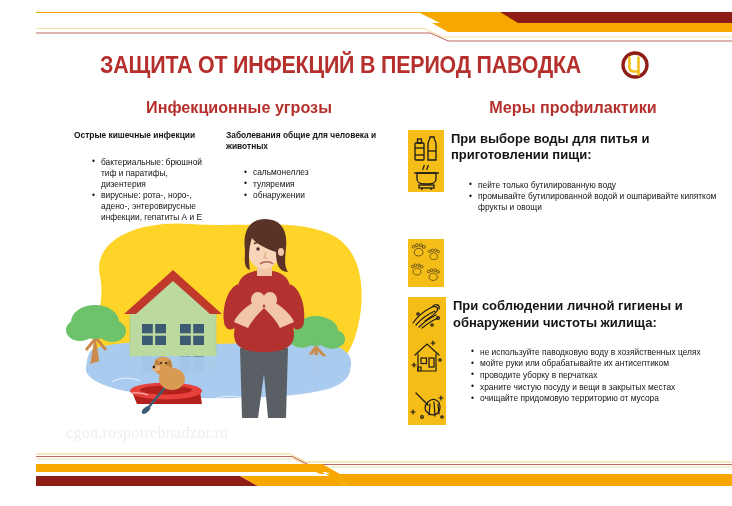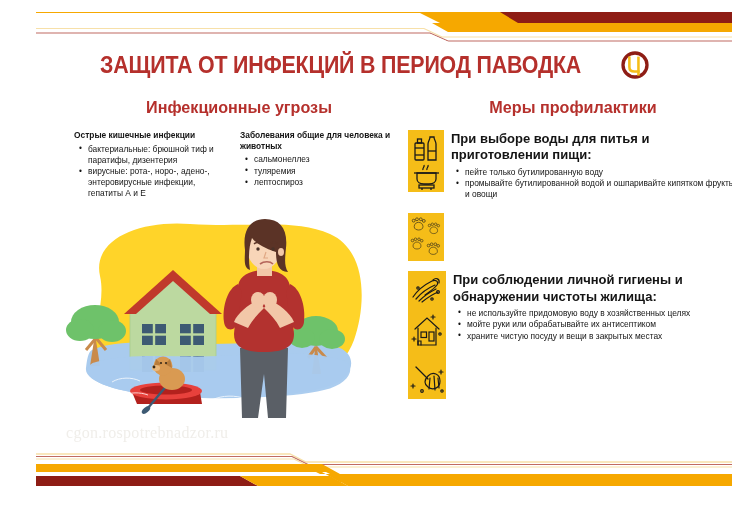--- a/index.html
+++ b/index.html
@@ -73,34 +73,33 @@
     font-size: 17px;
     font-weight: bold;
     color: #b5302c;
     margin: 0 0 12px 0;
     transform: scaleX(0.95);
   }
 
   
   .threats {
     display: flex;
-    gap: 14px;
   }
   .threat-col { flex: 1 1 0; }
   .threat-col.wide { flex: 0 0 152px; }
   .sub-head {
     font-size: 8.4px;
     font-weight: bold;
     line-height: 1.25;
     margin: 0 0 2px 0;
     color: #141414;
   }
   ul.bullets {
     list-style: none;
-    margin: 3px;
+    margin: 16px;
     padding: 0;
   }
   ul.bullets li {
     position: relative;
     padding-left: 11px;
     font-size: 8.4px;
     line-height: 1.32;
     color: #141414;
     margin-bottom: 0.5px;
   }
@@ -187,21 +186,21 @@
       <ul class="bullets">
         <li>бактериальные: брюшной тиф и паратифы, дизентерия</li>
         <li>вирусные: рота-, норо-, адено-, энтеровирусные инфекции, гепатиты А и Е</li>
       </ul>
     </div>
     <div class="threat-col">
       <div class="sub-head">Заболевания общие для человека и животных</div>
       <ul class="bullets">
         <li>сальмонеллез</li>
         <li>туляремия</li>
-        <li>лептоспироз</li>
+        <li>обнаружении</li>
       </ul>
     </div>
   </div>
 </div>
 
 <div class="illustration">
   <svg width="330" height="212" viewBox="0 0 330 212" xmlns="http://www.w3.org/2000/svg">
 
     <path d="M38,62 C30,26 76,6 128,10 C188,14 232,4 268,20 C306,37 304,92 292,126 C280,160 242,178 190,182 C136,186 74,184 44,160 C18,139 46,96 38,62 Z" fill="#ffd429"></path>
 
@@ -401,23 +400,25 @@
         <path d="M22,107 L21,118 M26,105 L27,119 M30,107 L31,117"></path>
         <path d="M5,113 L5,117 M3,115 L7,115"></path>
         <path d="M33,99 L33,103 M31,101 L35,101"></path>
         <circle cx="14" cy="120" r="1.3"></circle>
         <circle cx="34" cy="120" r="1.2"></circle>
       </g>
     </svg>
     <div class="measure-body">
       <div class="measure-head">При соблюдении личной гигиены и обнаружении чистоты жилища:</div>
       <ul class="bullets">
-        <li>не используйте придомовую воду в хозяйственных целях</li>
+        <li>не используйте паводковую воду в хозяйственных целях</li>
         <li>мойте руки или обрабатывайте их антисептиком</li>
+        <li>проводите уборку в перчатках</li>
         <li>храните чистую посуду и вещи в закрытых местах</li>
+        <li>очищайте придомовую территорию от мусора</li>
       </ul>
     </div>
   </div>
 </div>
 
 <div class="ribbon-wrap ribbon-bottom">
   <svg width="732" height="40" viewBox="0 0 732 40" xmlns="http://www.w3.org/2000/svg">
     <path d="M36,2 L290,2 L306,10 L732,10" stroke="#f7e0a8" stroke-width="1.3" fill="none"></path>
     <path d="M36,4.5 L292,4.5 L308,12.5 L732,12.5" stroke="#c06b62" stroke-width="1.2" fill="none"></path>
     <path d="M36,7 L294,7 L310,15 L732,15" stroke="#f7e0a8" stroke-width="1.2" fill="none"></path>

